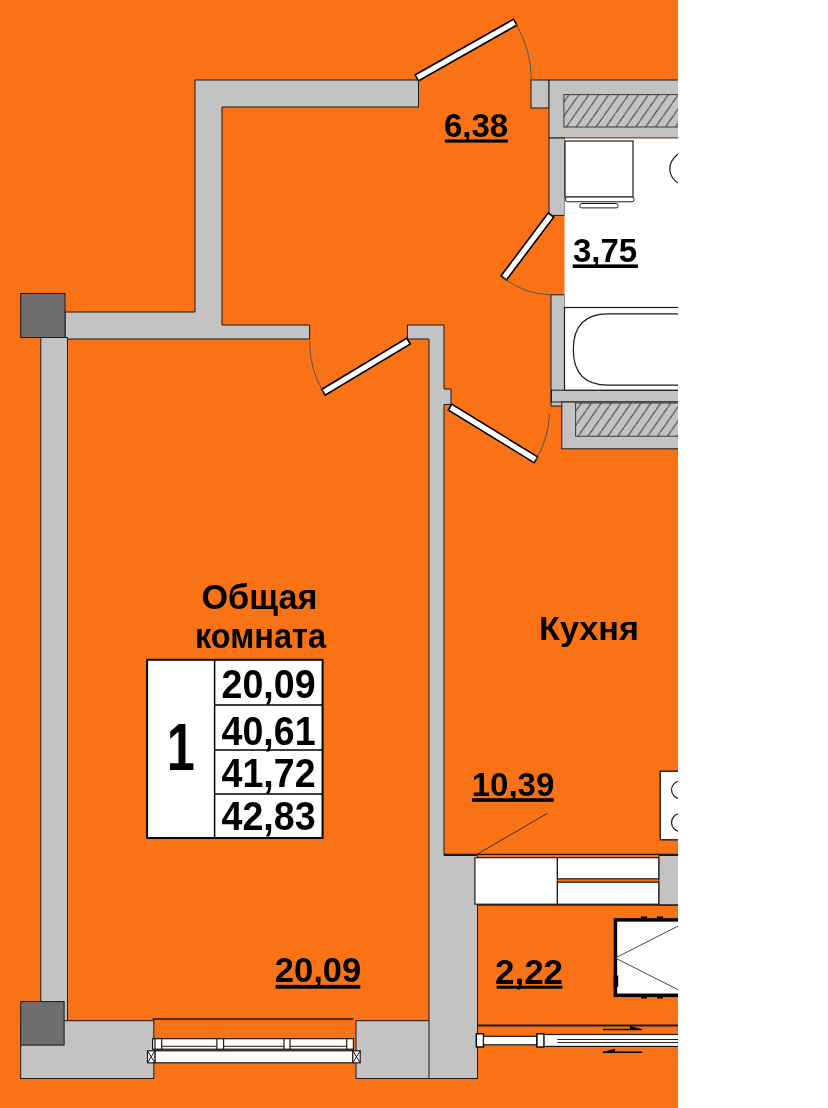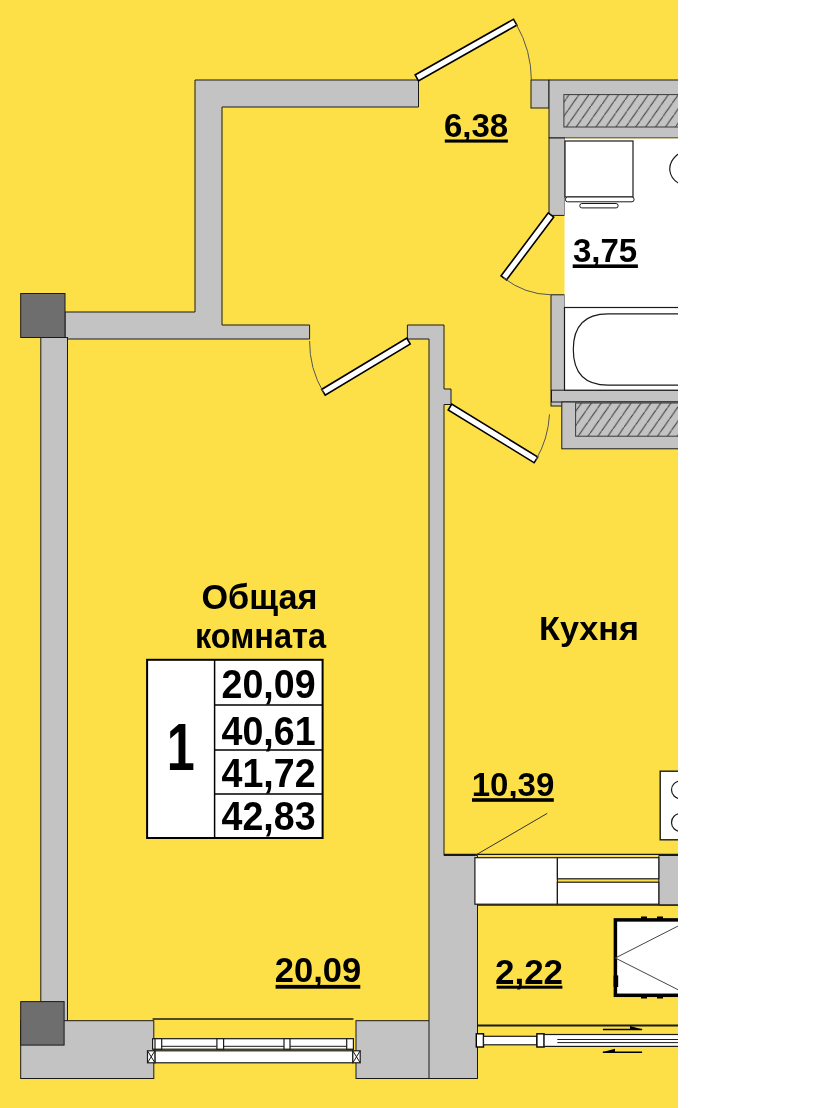--- a/index.html
+++ b/index.html
@@ -1,16 +1,16 @@
 <!DOCTYPE html>
 <html><head>
 <meta charset="utf-8">
 <style>
 html,body{margin:0;padding:0;background:#fff;}
-#plan{position:relative;width:678px;height:1108px;background:#fde047;overflow:hidden;}
+#plan{position:relative;width:678px;height:1108px;background:#f97316;overflow:hidden;}
 svg{position:absolute;left:0;top:0;}
 text{font-family:"Liberation Sans",sans-serif;font-weight:bold;fill:#000;}
 </style>
 </head>
 <body>
 
 <div id="plan">
 <svg width="828" height="1108" viewBox="0 0 828 1108">
 <defs>
 <pattern id="hatch" patternUnits="userSpaceOnUse" width="11.5" height="11.5" patternTransform="rotate(-10)">

